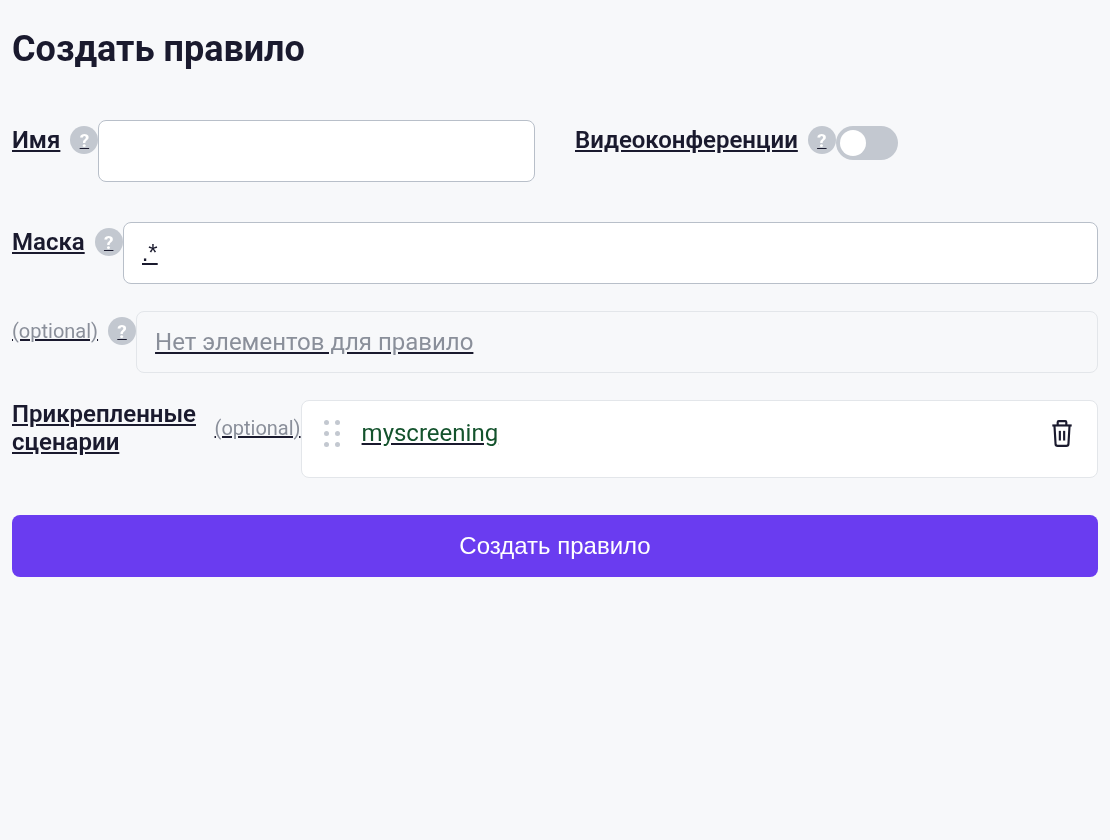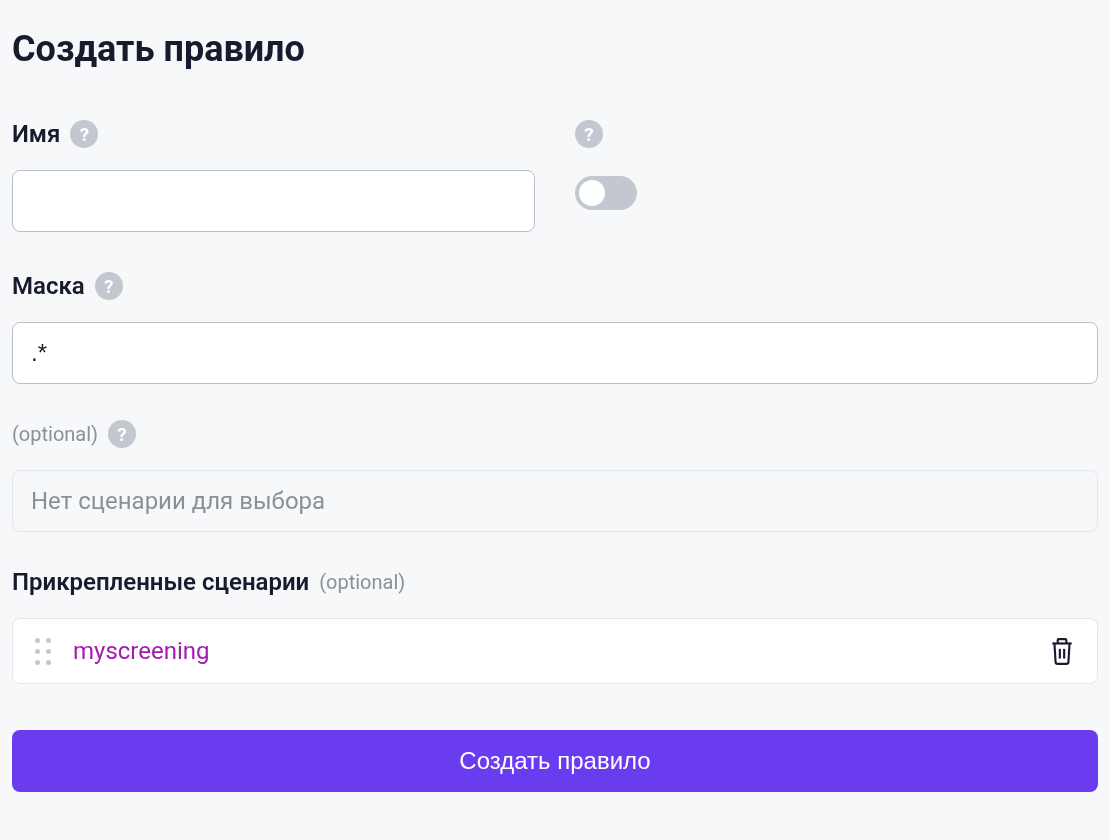--- a/index.html
+++ b/index.html
@@ -21,28 +21,28 @@
       margin-bottom: 50px;
       margin-top: 16px;
     }
     .form-row {
       display: flex;
       gap: 40px;
       margin-bottom: 40px;
     }
     .form-group {
       display: flex;
-      flex-direction: column;
+      text-decoration: underline;
     }
     .form-group.half {
       width: 525px;
     }
     .form-group.full {
       width: 100%;
-      margin-bottom: 36px;
+      margin-bottom: 27px;
     }
     .label-row {
       display: flex;
       align-items: center;
       gap: 10px;
       margin-bottom: 22px;
     }
     .field-label {
       font-size: 24px;
       font-weight: 600;
@@ -130,21 +130,21 @@
     }
     .drag-dot {
       width: 5px;
       height: 5px;
       border-radius: 50%;
       background: #c3c8d0;
     }
     .attached-text {
       flex: 1;
       font-size: 24px;
-      color: #a21caf;
+      color: #14532d;
       font-weight: 400;
     }
     .delete-btn {
       cursor: pointer;
       display: flex;
       align-items: center;
       justify-content: center;
     }
     .delete-btn svg {
       width: 26px;
@@ -176,20 +176,21 @@
 <div class="form-row">
   <div class="form-group half">
     <div class="label-row">
       <span class="field-label">Имя</span>
       <span class="help-icon">?</span>
     </div>
     <input type="text" class="text-input" value="" style="">
   </div>
   <div class="form-group half">
     <div class="label-row">
+      <span class="field-label">Видеоконференции</span>
       <span class="help-icon">?</span>
     </div>
     <div class="toggle">
       <div class="toggle-knob"></div>
     </div>
   </div>
 </div>
 
 <div class="form-group full">
   <div class="label-row">
@@ -198,21 +199,21 @@
   </div>
   <input type="text" class="text-input" value=".*" style="">
 </div>
 
 <div class="form-group full">
   <div class="label-row">
     <span class="optional-text">(optional)</span>
     <span class="help-icon">?</span>
   </div>
   <div class="select-box">
-    <span>Нет сценарии для выбора</span>
+    <span>Нет элементов для правило</span>
   </div>
 </div>
 
 <div class="form-group full">
   <div class="label-row">
     <span class="field-label">Прикрепленные сценарии</span>
     <span class="optional-text">(optional)</span>
   </div>
   <div class="attached-list">
     <div class="attached-item">

